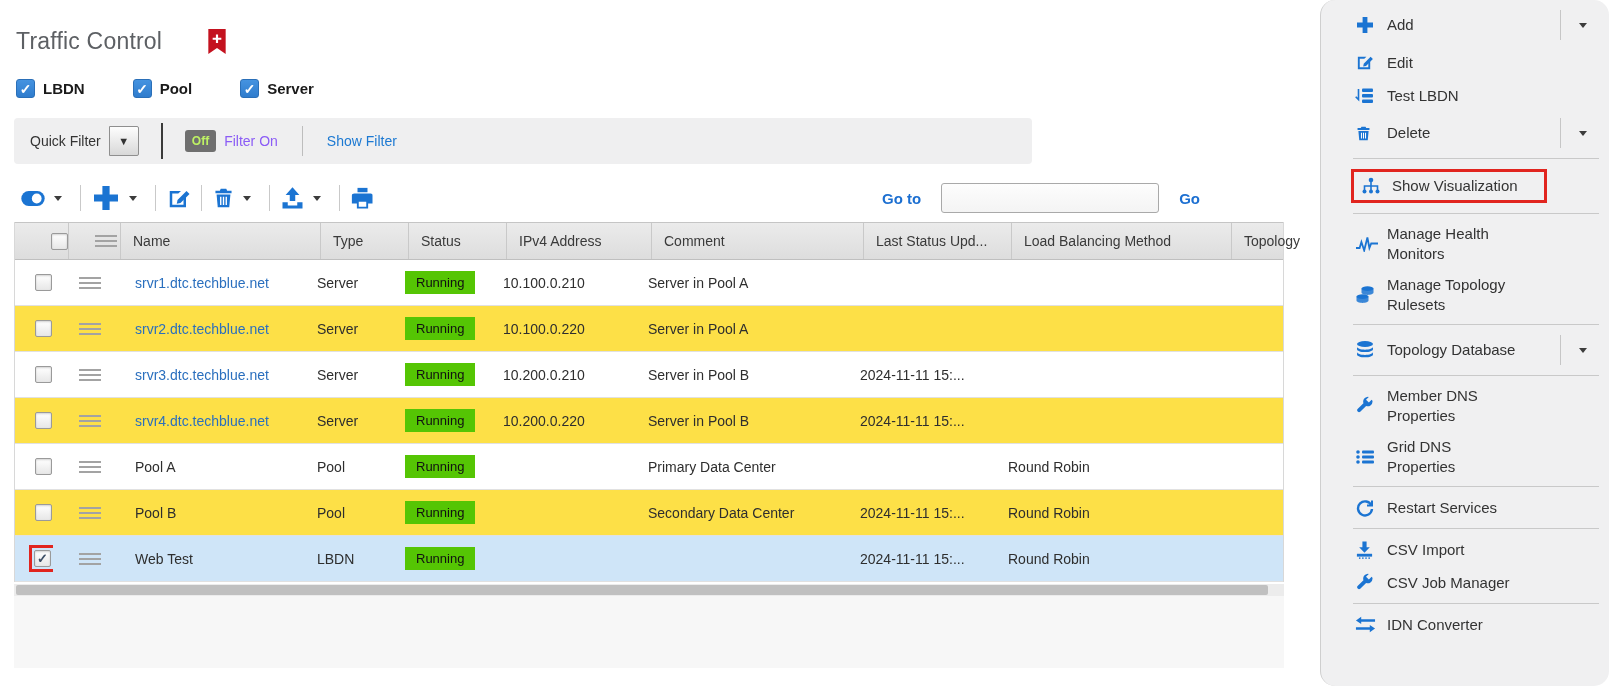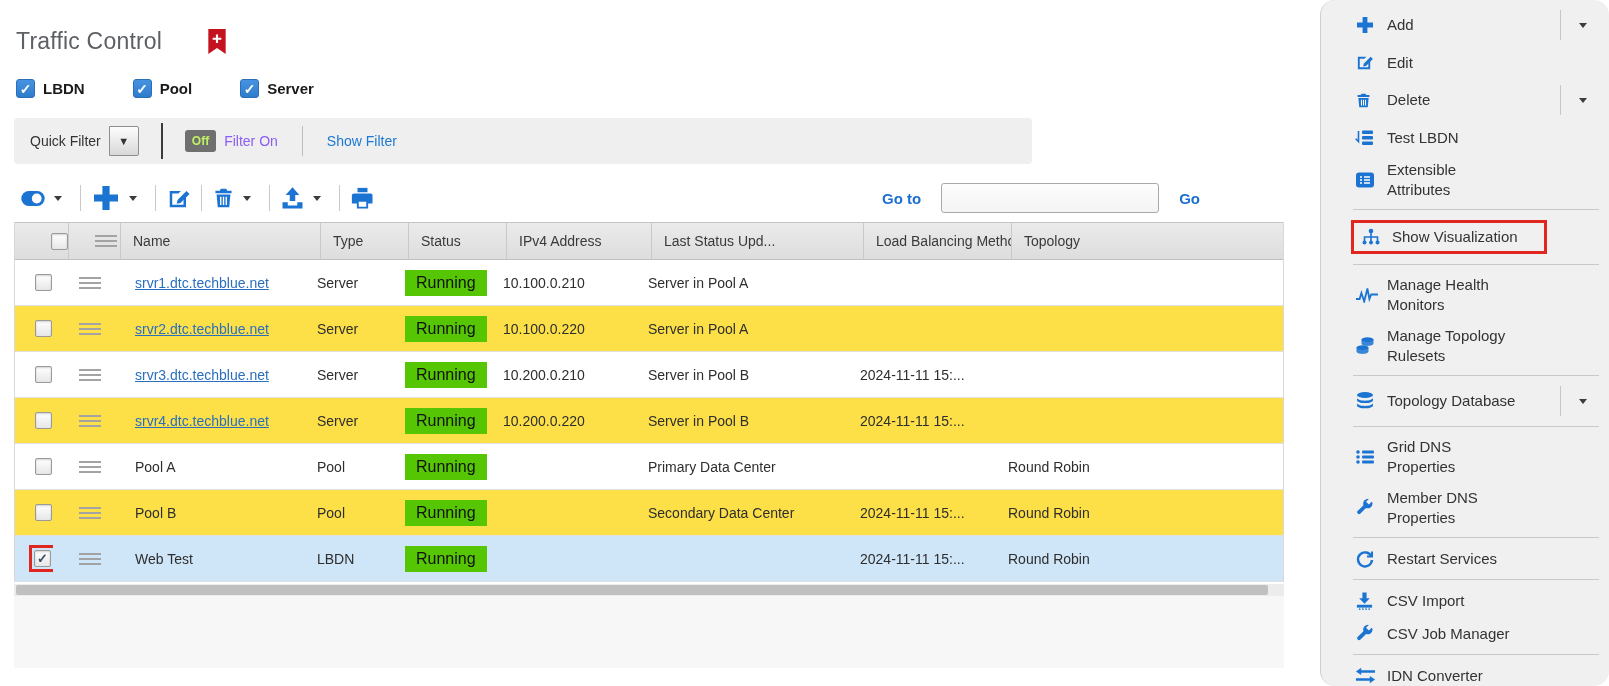--- a/index.html
+++ b/index.html
@@ -65,32 +65,32 @@
            border-top:1px solid #c5c5c5; border-bottom:1px solid #bfbfbf;padding-left:16px; }
   .thead .hcell { font-size:14px; color:#3a3a3a; padding-left:12px; height:100%;
                   display:flex; align-items:center; border-right:1px solid #c9c9c9;
                   overflow:hidden; white-space:nowrap; }
   .thead .hcell:last-child { border-right:none; }
   .trow { height:46px; border-bottom:1px solid #e1e1e1; font-size:14px; }
   .trow.alt { background:#fde047; }
   .trow.selected { background:#cfe5f8; }
   .cell { padding-left:12px; overflow:hidden; white-space:nowrap; color:#2e2e2e; }
   .cell.name { padding-left:30px; }
-  .cell.link { color:#2a6fbe; cursor:pointer;text-decoration:underline; }
+  .cell.link { color:#2a6fbe; cursor:pointer; }
   .cb { width:17px; height:17px; border:1px solid #9a9a9a; border-radius:2px;
         background:linear-gradient(#ffffff,#e7e7e7);
         box-shadow:inset 0 1px 2px rgba(0,0,0,.18);
         display:flex; align-items:center; justify-content:center;
         font-size:13px; font-weight:bold; color:#3d4f66; margin-left:8px; cursor:pointer; }
   .cb-frame { display:inline-flex; border:3px solid #e1251f; padding:2px; margin-left:2px; }
   .cb-frame .cb { margin-left:0; }
   .drag { display:flex; flex-direction:column; gap:3px; margin-left:14px; cursor:grab; }
   .drag i { display:block; width:22px; height:2px; background:#a3a3a3; }
   .badge-running { display:inline-block; background:#55c504; color:#111;
-                   padding:4px 11px; font-size:16px; }
+                   padding:4px 11px; font-size:13px; }
 
   .hscroll { margin-left:14px; width:1270px; height:12px; background:#ececec;
              margin-top:2px; position:relative; }
   .hscroll .thumb { position:absolute; left:2px; top:1px; height:10px; width:1252px;
                     background:#c0c0c0; border-radius:2px; }
   .table-filler { margin-left:14px; width:1270px; height:72px; background:#f7f7f7; }
 
   
   .sidebar { position:absolute; left:1320px; top:0; width:289px; height:686px;
              background:#f0f0f1; border-left:1px solid #cfcfcf; padding-top:4px;border-radius:15px; }
@@ -212,20 +212,21 @@
           <span class="drag">
             <i></i>
             <i></i>
             <i></i>
           </span>
         </div>
       <div class="hcell">Name</div>
       <div class="hcell">Type</div>
       <div class="hcell">Status</div>
       <div class="hcell">IPv4 Address</div>
+      <div class="hcell">Comment</div>
       <div class="hcell">Last Status Upd...</div>
       <div class="hcell">Load Balancing Method</div>
       <div class="hcell">Topology</div>
     </div>
 
     <div class="trow">
       <div class="cell">
           <span class="cb"></span>
         </div>
       <div class="cell">
@@ -395,57 +396,48 @@
   </div>
 
   <div class="sb-item">
     <span class="sb-icon">
       <svg width="19" height="19" viewBox="0 0 20 20" fill="#1b74d2">
           <path d="M3 4h9L9.8 6H5v9h9v-4.8l2-2.2V17H3z"></path>
           <path d="M9.2 11.2l7.2-7.2 2.4 2.4-7.2 7.2-3 .6z"></path>
         </svg>
     </span>
     <span class="sb-label">Edit</span>
-  </div>
-
-  <div class="sb-item">
-    <span class="sb-icon">
-      <svg width="17" height="19" viewBox="0 0 20 20" fill="#1b74d2">
-          <path d="M7.6 2h4.8l.8 1.6H17v2.2H3V3.6h3.8z"></path>
-          <path d="M4 7h12l-1 11H5z"></path>
-          <path d="M7.6 9v7M10 9v7M12.4 9v7" stroke="#fff" stroke-width="1.2" fill="none"></path>
-        </svg>
-    </span>
-    <span class="sb-label">Delete</span>
-    <span class="sb-caret-group">
-        <span class="caret"></span>
-      </span>
   </div>
 
   <div class="sb-item">
     <span class="sb-icon">
       <svg width="20" height="20" viewBox="0 0 20 20" fill="#1b74d2">
           <rect x="7" y="2.5" width="11" height="3.4" rx="1"></rect>
           <rect x="7" y="8" width="11" height="3.4" rx="1"></rect>
           <rect x="7" y="13.5" width="11" height="3.4" rx="1"></rect>
           <path d="M3.5 3v10.5l-2.8-2.8" stroke="#1b74d2" stroke-width="1.6" fill="none"></path>
         </svg>
     </span>
     <span class="sb-label">Test LBDN</span>
   </div>
 
   <div class="sb-item">
     <span class="sb-icon">
-      <svg width="20" height="20" viewBox="0 0 20 20">
-          <rect x="1" y="2.5" width="18" height="15" rx="3" fill="#1b74d2"></rect>
-          <path d="M5 7h2M9 7h6M5 10h2M9 10h6M5 13h2M9 13h6" stroke="#fff" stroke-width="1.6"></path>
-        </svg>
-    </span>
-    <span class="sb-label wrap">Extensible Attributes</span>
-  </div>
+      <svg width="17" height="19" viewBox="0 0 20 20" fill="#1b74d2">
+          <path d="M7.6 2h4.8l.8 1.6H17v2.2H3V3.6h3.8z"></path>
+          <path d="M4 7h12l-1 11H5z"></path>
+          <path d="M7.6 9v7M10 9v7M12.4 9v7" stroke="#fff" stroke-width="1.2" fill="none"></path>
+        </svg>
+    </span>
+    <span class="sb-label">Delete</span>
+    <span class="sb-caret-group">
+        <span class="caret"></span>
+      </span>
+  </div>
+
 
   <div class="sb-divider"></div>
 
   <div class="sb-item highlighted">
     <span class="red-frame">
       <span class="sb-icon">
         <svg width="22" height="20" viewBox="0 0 20 20">
             <g fill="#1b74d2">
               <circle cx="10" cy="4" r="2.3"></circle>
               <circle cx="3.5" cy="15.5" r="2"></circle>
@@ -495,41 +487,41 @@
     <span class="sb-label wrap">Topology Database</span>
     <span class="sb-caret-group">
         <span class="caret"></span>
       </span>
   </div>
 
   <div class="sb-divider"></div>
 
   <div class="sb-item">
     <span class="sb-icon">
+      <svg width="19" height="19" viewBox="0 0 20 20" fill="#1b74d2">
+          <path d="M18.5 5.8a5 5 0 0 1-6.8 4.6l-6.2 6.2a2 2 0 0 1-2.8-2.8l6.2-6.2A5 5 0 0 1 14.5 1l-2.9 2.9 3 3L17.5 4c.6.5 1 1.1 1 1.8z"></path>
+        </svg>
+    </span>
+    <span class="sb-label wrap">Member DNS Properties</span>
+  </div>
+
+  <div class="sb-item">
+    <span class="sb-icon">
       <svg width="20" height="20" viewBox="0 0 20 20" fill="#1b74d2">
           <circle cx="3" cy="5" r="1.8"></circle>
           <rect x="7" y="3.6" width="12" height="2.8" rx="1"></rect>
           <circle cx="3" cy="10" r="1.8"></circle>
           <rect x="7" y="8.6" width="12" height="2.8" rx="1"></rect>
           <circle cx="3" cy="15" r="1.8"></circle>
           <rect x="7" y="13.6" width="12" height="2.8" rx="1"></rect>
         </svg>
     </span>
     <span class="sb-label wrap">Grid DNS Properties</span>
   </div>
 
-  <div class="sb-item">
-    <span class="sb-icon">
-      <svg width="19" height="19" viewBox="0 0 20 20" fill="#1b74d2">
-          <path d="M18.5 5.8a5 5 0 0 1-6.8 4.6l-6.2 6.2a2 2 0 0 1-2.8-2.8l6.2-6.2A5 5 0 0 1 14.5 1l-2.9 2.9 3 3L17.5 4c.6.5 1 1.1 1 1.8z"></path>
-        </svg>
-    </span>
-    <span class="sb-label wrap">Member DNS Properties</span>
-  </div>
-
   <div class="sb-divider"></div>
 
   <div class="sb-item">
     <span class="sb-icon">
       <svg width="20" height="20" viewBox="0 0 20 20" fill="none" stroke="#1b74d2" stroke-width="2.4">
           <path d="M16.4 7.5A7 7 0 1 0 17 11"></path>
           <path d="M17 2.5v5h-5" stroke-width="2"></path>
         </svg>
     </span>
     <span class="sb-label">Restart Services</span>

